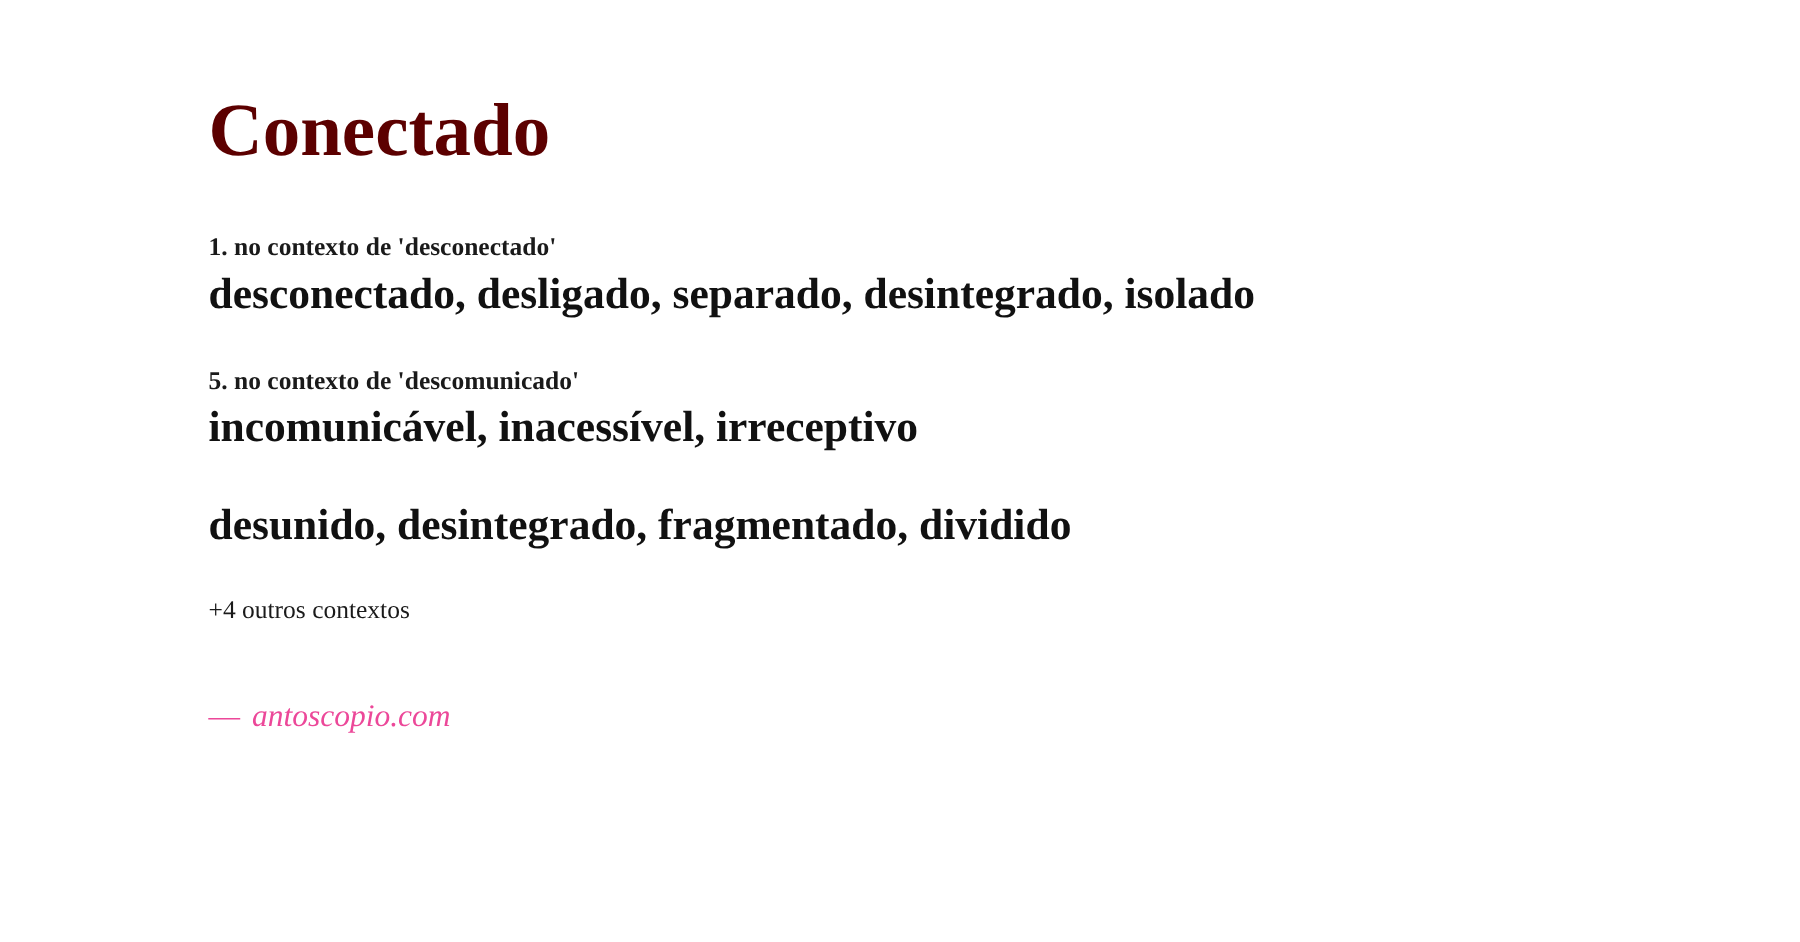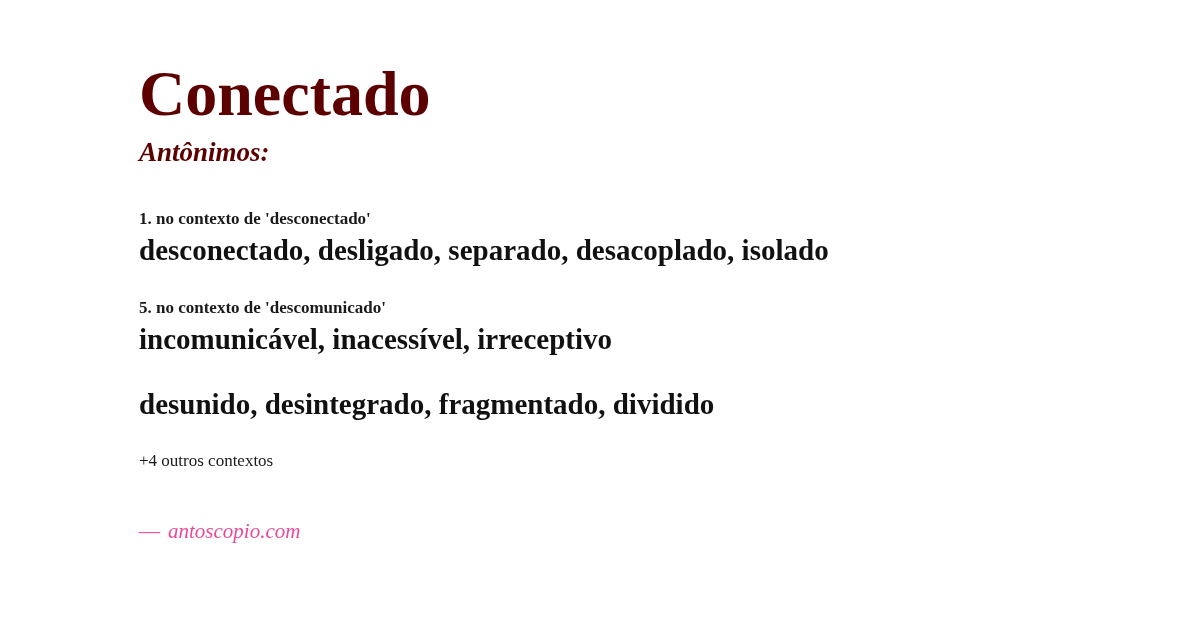--- a/index.html
+++ b/index.html
@@ -16,21 +16,21 @@
   }
   .page {
     position: relative;
     width: 1200px;
     height: 628px;
     box-sizing: border-box;
     padding: 58px 100px 0 139px;
   }
   .headword {
     font-family: "Liberation Serif", "DejaVu Serif", serif;
-    font-size: 64px;
+    font-size: 50px;
     font-weight: bold;
     color: #5c0000;
     line-height: 1.12;
     letter-spacing: 0px;
     margin: 0;
   }
   .subtitle {
     font-family: "Liberation Serif", "DejaVu Serif", serif;
     font-size: 27px;
     font-weight: bold;
@@ -79,27 +79,26 @@
     padding-right: 8px;
   }
 </style>
 </head>
 <body>
 
 <div class="page">
 
   <h1 class="headword">Conectado</h1>
 
-  <div class="subtitle">Antônimos:</div>
 
   <div class="senses">
 
     <div class="sense">
       <div class="sense-context">1. no contexto de 'desconectado'</div>
-      <div class="sense-words">desconectado, desligado, separado, desacoplado, isolado</div>
+      <div class="sense-words">desconectado, desligado, separado, desintegrado, isolado</div>
     </div>
 
     <div class="sense">
       <div class="sense-context">5. no contexto de 'descomunicado'</div>
       <div class="sense-words">incomunicável, inacessível, irreceptivo</div>
     </div>
 
     <div class="sense">
       <div class="sense-words">desunido, desintegrado, fragmentado, dividido</div>
     </div>

